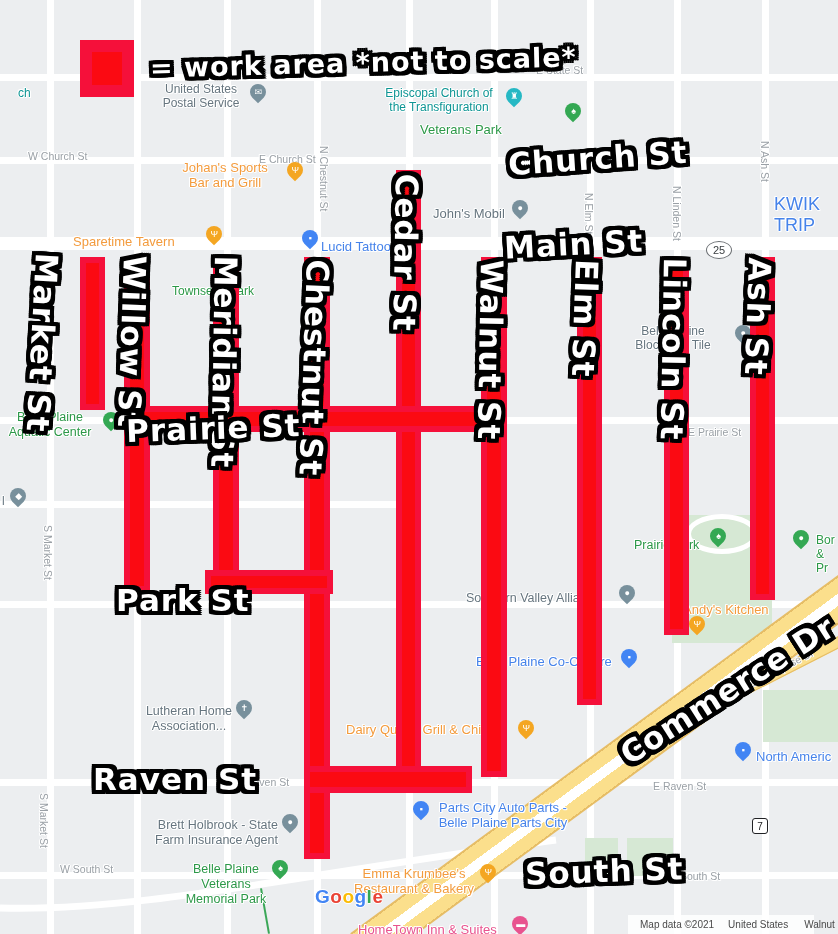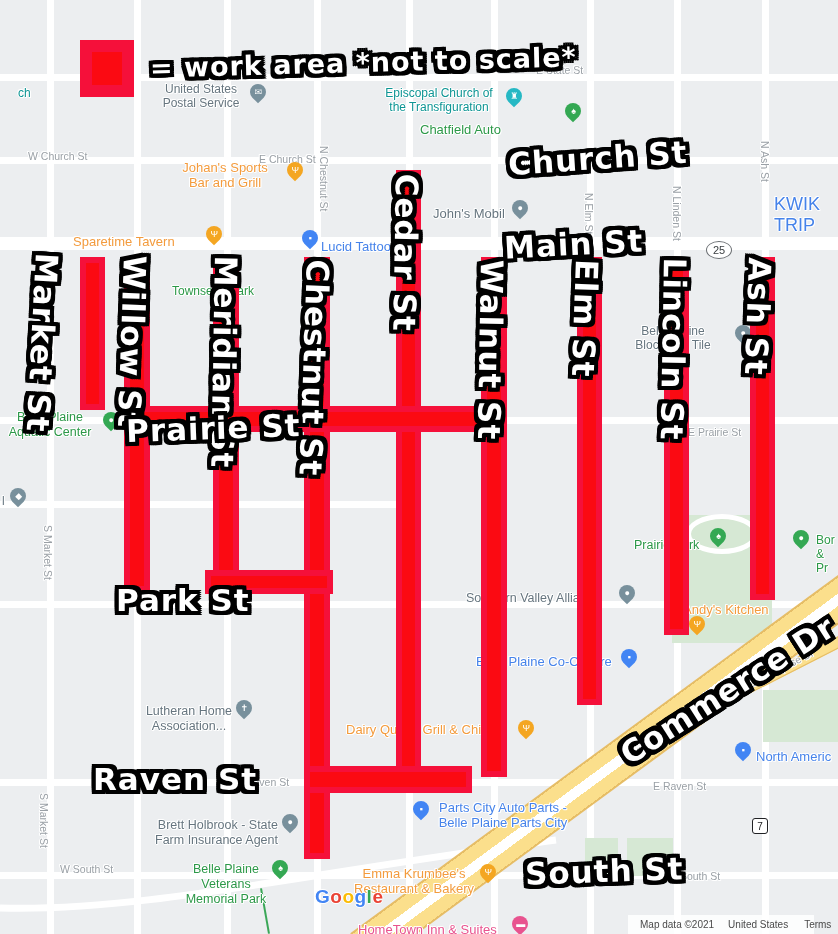--- a/index.html
+++ b/index.html
@@ -92,21 +92,21 @@
   <div class="gpath" style="left:264px;top:888px;"></div>
 
   <div class="hwy"></div>
   <div class="hwy2"></div>
 
   <div class="lbl pt" style="left:18px;top:86px;">ch</div>
 
   <span class="pin pin-green" style="left:565px;top:103px;">
       <i>♠</i>
     </span>
-  <div class="lbl pgr" style="left:420px;top:122px;font-size:13px;">Chatfield Auto</div>
+  <div class="lbl pgr" style="left:420px;top:122px;font-size:13px;">Veterans Park</div>
 
   <div class="lbl st" style="left:536px;top:64px;">E State St</div>
 
   <span class="pin pin-gray" style="left:250px;top:84px;">
       <i>✉</i>
     </span>
   <div class="lbl pg ctr" style="left:155px;top:82px;width:92px;">United States
 Postal Service</div>
 
   <span class="pin pin-teal" style="left:506px;top:88px;">
@@ -286,16 +286,16 @@
   <div class="big" style="left:93px;top:761px;">Raven St</div>
   <div class="big" style="left:525px;top:853px;transform:rotate(-2deg);">South St</div>
   <div class="big" style="left:604px;top:672px;transform:rotate(-32.5deg);">Commerce Dr</div>
 
   <div class="wa wa-legend" style="left:80px;top:40px;width:54px;height:57px;"></div>
   <div class="big" style="left:150px;top:47px;font-size:27px;transform:rotate(-1.5deg);">= work area *not to scale*</div>
 
   <div class="attr">
     <span style="margin-left:12px;">Map data ©2021</span>
     <span style="margin-left:14px;">United States</span>
-    <span style="margin-left:16px;">Terms</span>
+    <span style="margin-left:16px;">Walnut</span>
   </div>
 
 </div>
 
 </body></html>

